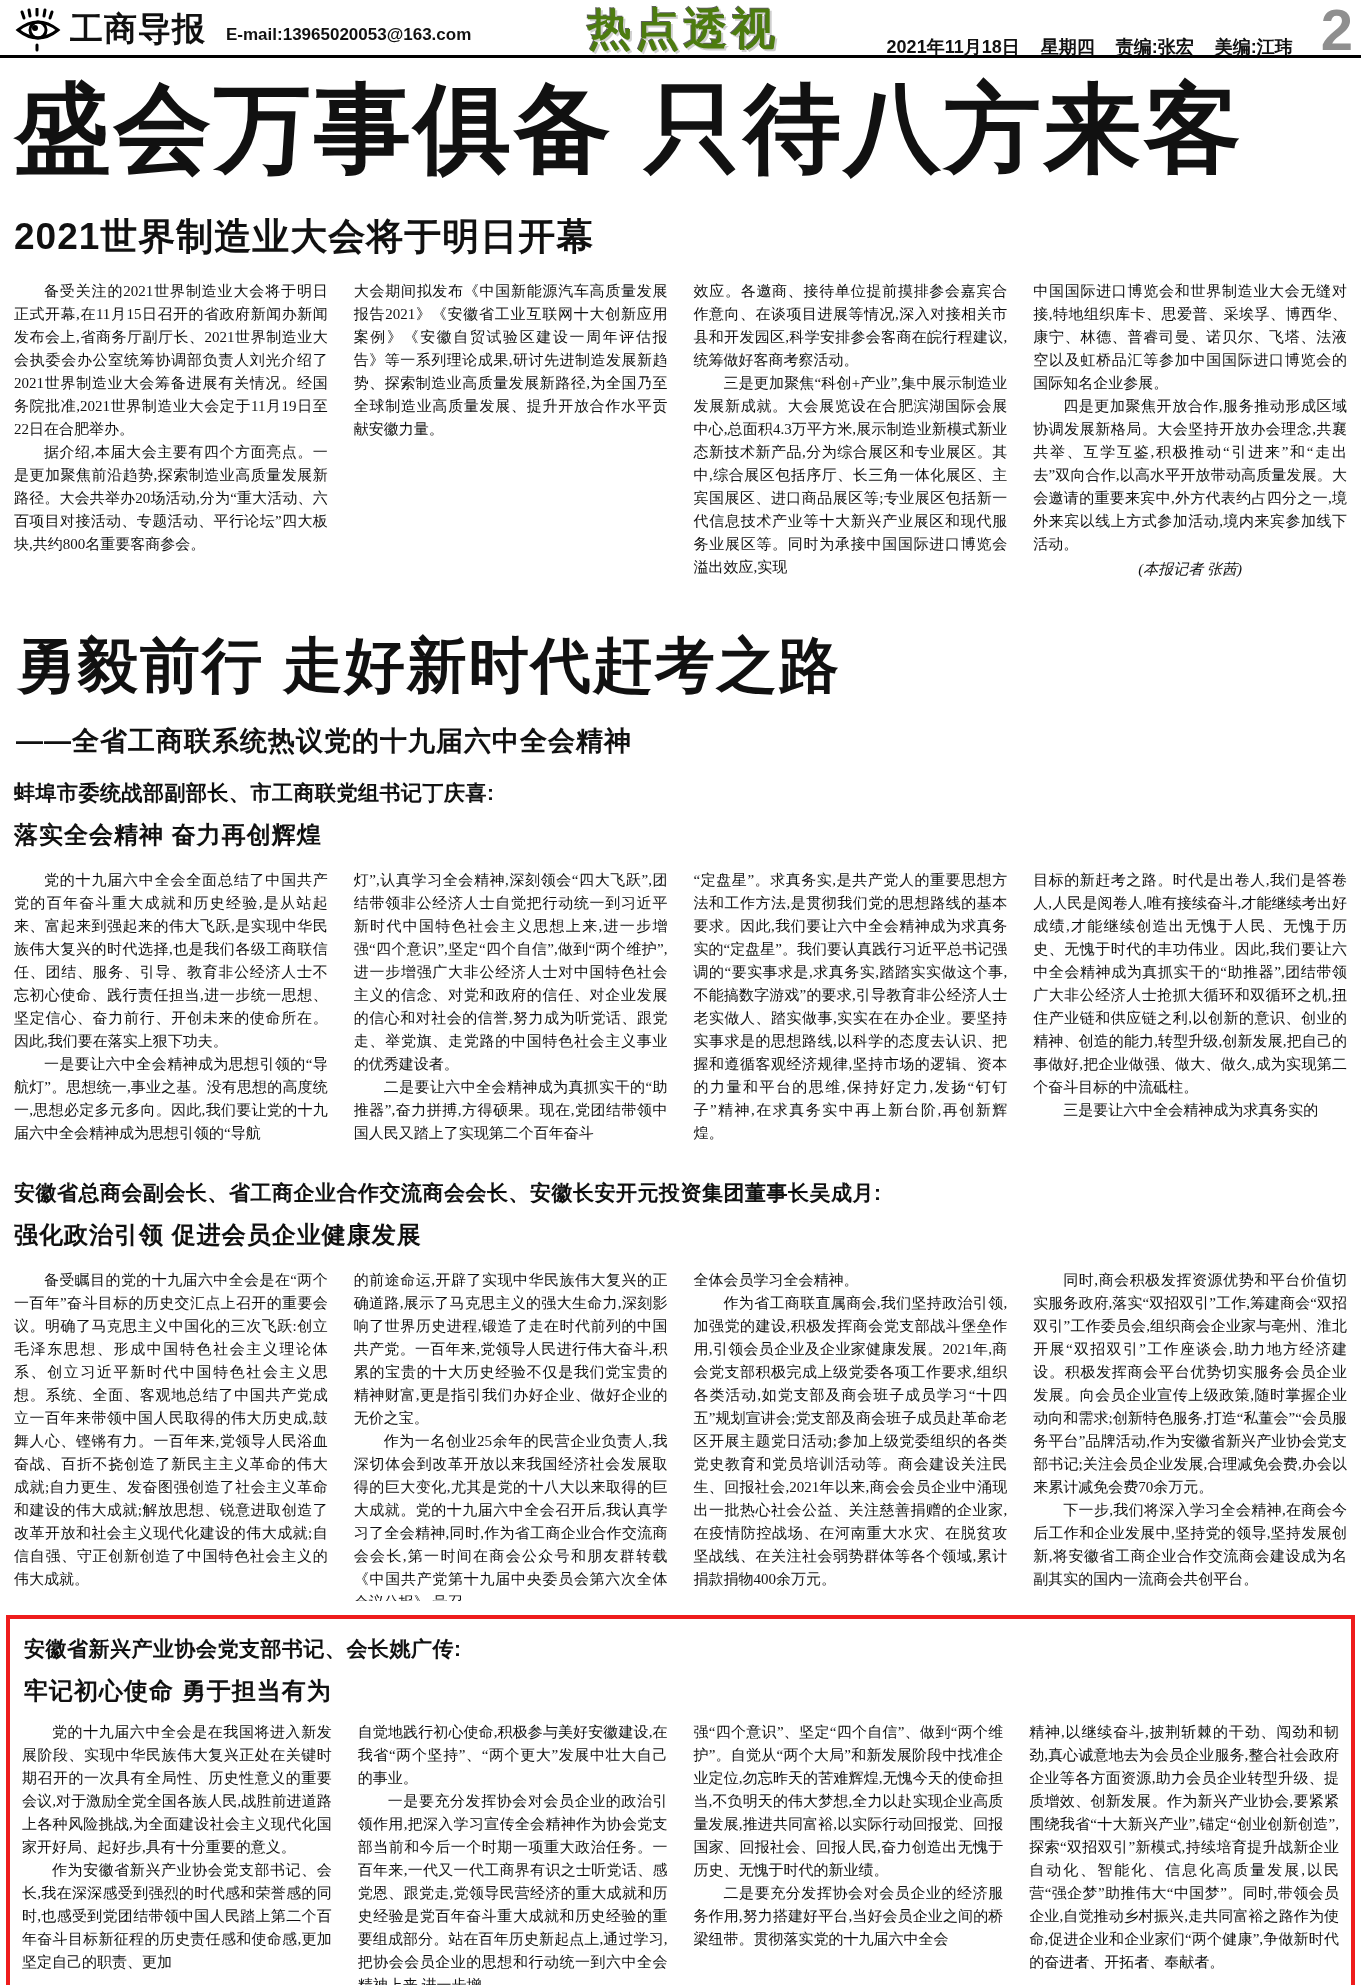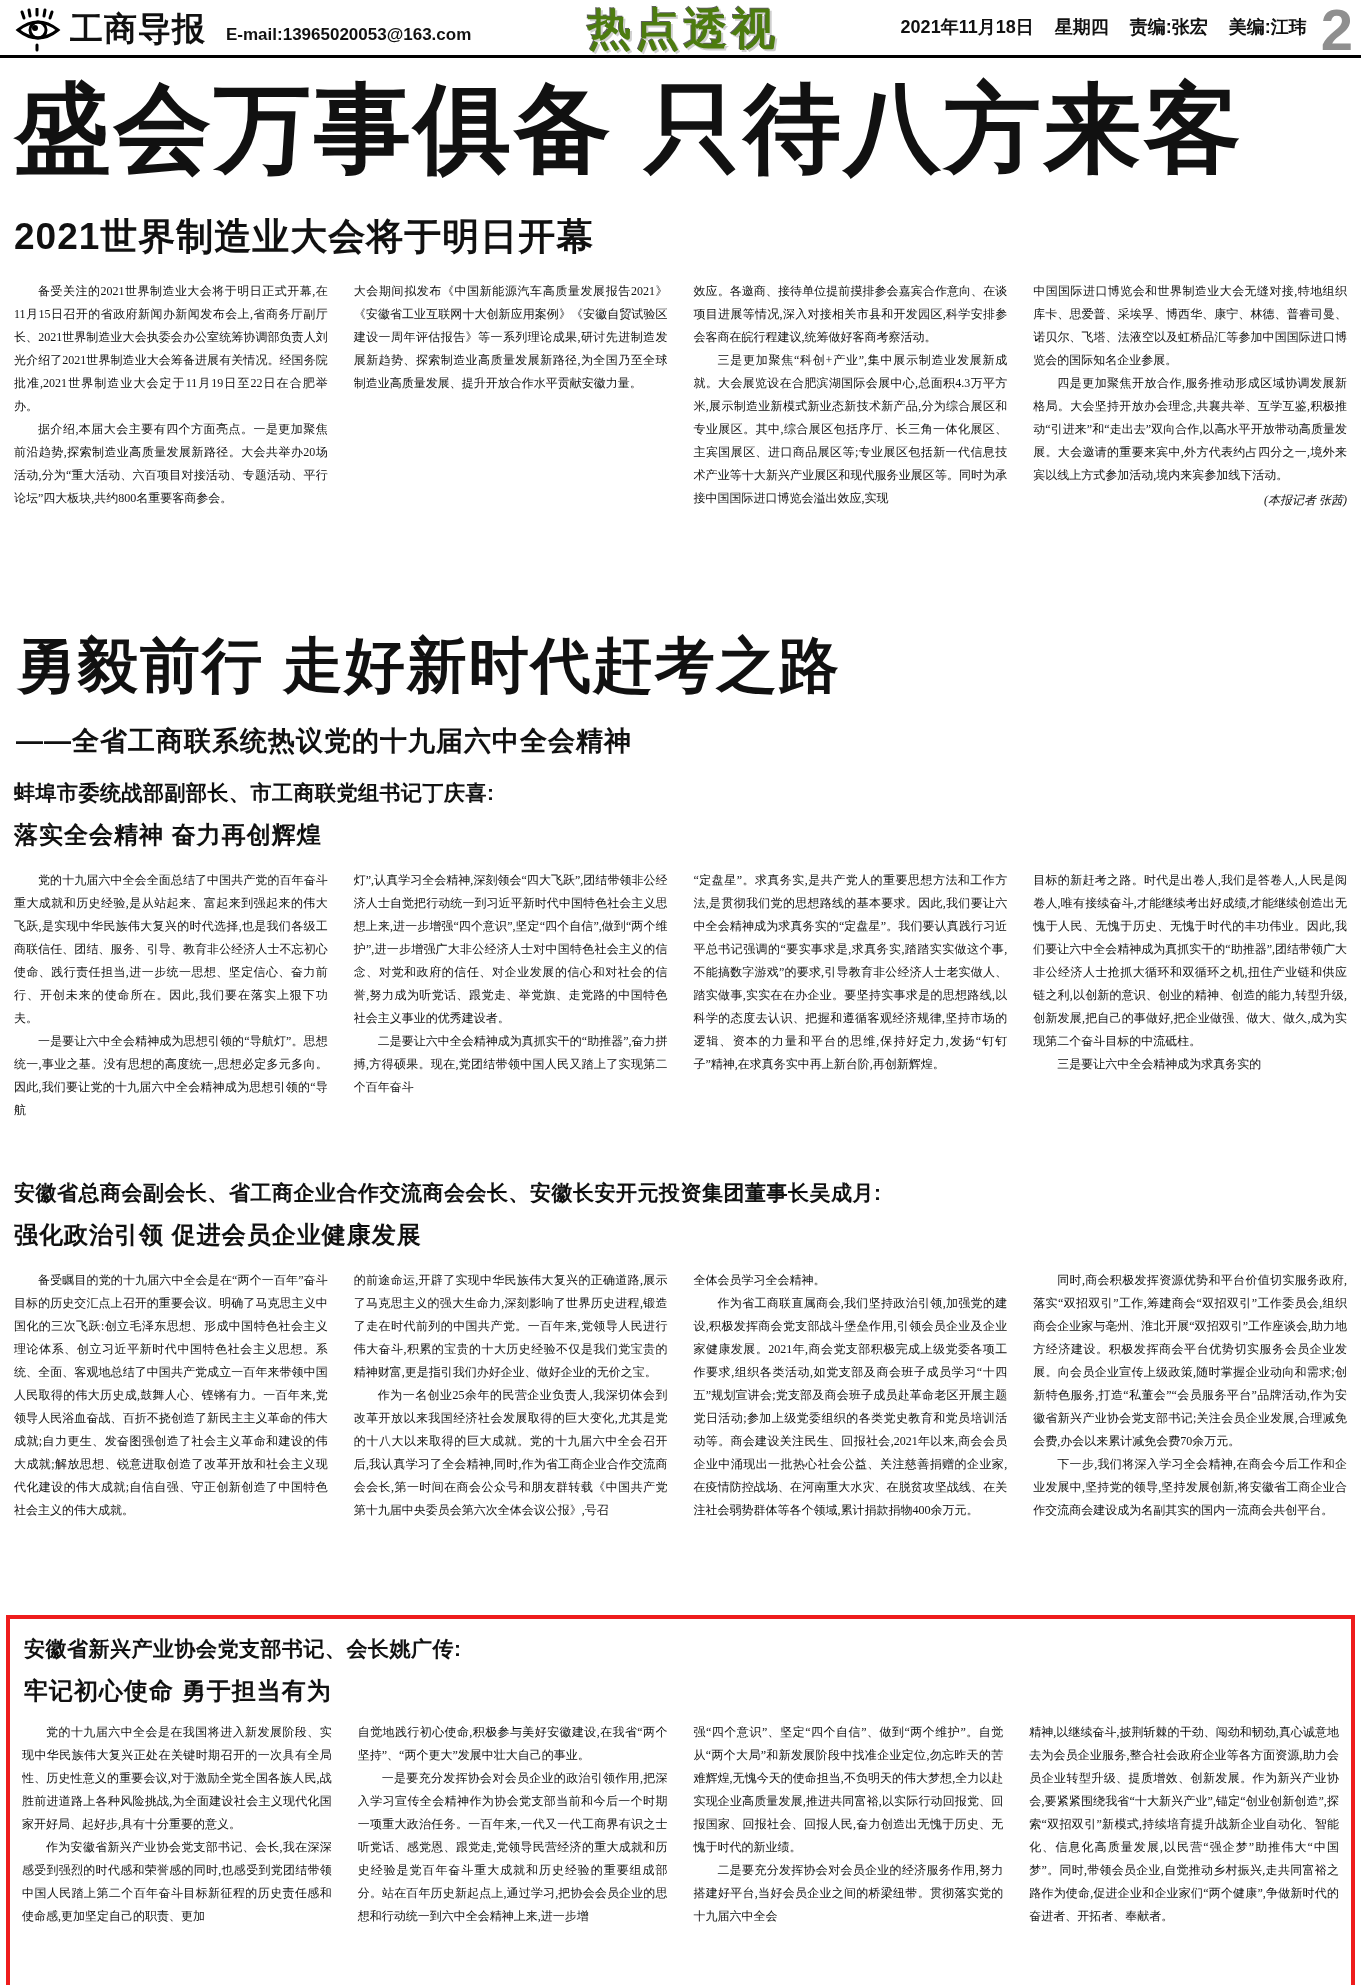--- a/index.html
+++ b/index.html
@@ -12,21 +12,21 @@
   .masthead{
     display:flex;align-items:center;height:58px;padding:4px 8px 0 14px;
     border-bottom:3px solid #000;box-sizing:border-box;
   }
   .mh-left{display:flex;align-items:center;gap:8px;flex:1 1 0;}
   .paper-name{font-family:"Liberation Sans","DejaVu Sans",sans-serif;font-weight:900;font-size:33px;letter-spacing:1px;}
   .paper-email{font-family:"Liberation Sans","DejaVu Sans",sans-serif;font-weight:700;font-size:17px;margin-left:12px;margin-top:10px;}
   .mh-center{flex:0 0 auto;font-family:"Liberation Sans","DejaVu Sans",sans-serif;
     font-weight:900;font-size:44px;letter-spacing:4px;color:#4d7c0f;
     text-shadow:2px 2px 0 #cfcfcf, -1px -1px 0 #5e5e5e;}
-  .mh-right{flex:1 1 0;display:flex;align-items:flex-start;justify-content:flex-end;gap:14px;}
+  .mh-right{flex:1 1 0;display:flex;align-items:flex-end;justify-content:flex-end;gap:28px;}
   .date-line{font-family:"Liberation Sans","DejaVu Sans",sans-serif;font-weight:700;font-size:18px;white-space:nowrap;margin-top:14px;}
   .date-line span{margin-left:16px;}
   .date-line span:first-child{margin-left:0;}
   .page-no{font-family:"Liberation Sans","DejaVu Sans",sans-serif;font-weight:900;font-size:58px;color:#8f8f8f;line-height:1;}
   
   .a1-headline{
     font-family:"Liberation Sans","DejaVu Sans",sans-serif;font-weight:900;
     font-size:97px;line-height:1.18;letter-spacing:3px;margin:14px 10px 0 14px;white-space:nowrap;
   }
   .a1-subhead{
@@ -46,29 +46,29 @@
     font-size:21px;margin:20px 0 0 14px;letter-spacing:0.5px;
   }
   .sec-title{
     font-family:"Liberation Sans","DejaVu Sans",sans-serif;font-weight:700;
     font-size:24px;margin:12px 0 0 14px;letter-spacing:1px;
   }
   
   .cols{
     display:grid;grid-template-columns:repeat(4,1fr);column-gap:26px;
     margin:18px 14px 0 14px;overflow:hidden;
-    font-size:12px;line-height:23px;text-align:justify;text-justify:inter-ideograph;
+    font-size:15px;line-height:23px;text-align:justify;text-justify:inter-ideograph;
   }
   .cols p{margin:0;text-indent:2em;}
   .cols p.cont{text-indent:0;}
   .a1-cols{height:312px;}
   .secA-cols{height:290px;}
   .secB-cols{height:332px;}
   .box-cols{height:288px;margin:14px 0 0 0;}
-  .byline{text-align:right;font-style:italic;margin-top:2px;}
+  .byline{text-align:center;font-style:italic;margin-top:2px;}
   
   .red-box{
     margin:14px 6px 0 6px;border:4px solid #ee1c1c;padding:12px 12px 10px 12px;box-sizing:border-box;
   }
   .red-box .speaker{margin-left:2px;margin-top:4px;}
   .red-box .sec-title{margin-left:2px;}
   .eye-logo{width:48px;height:44px;display:inline-block;}
 </style>
 </head>
 <body>

